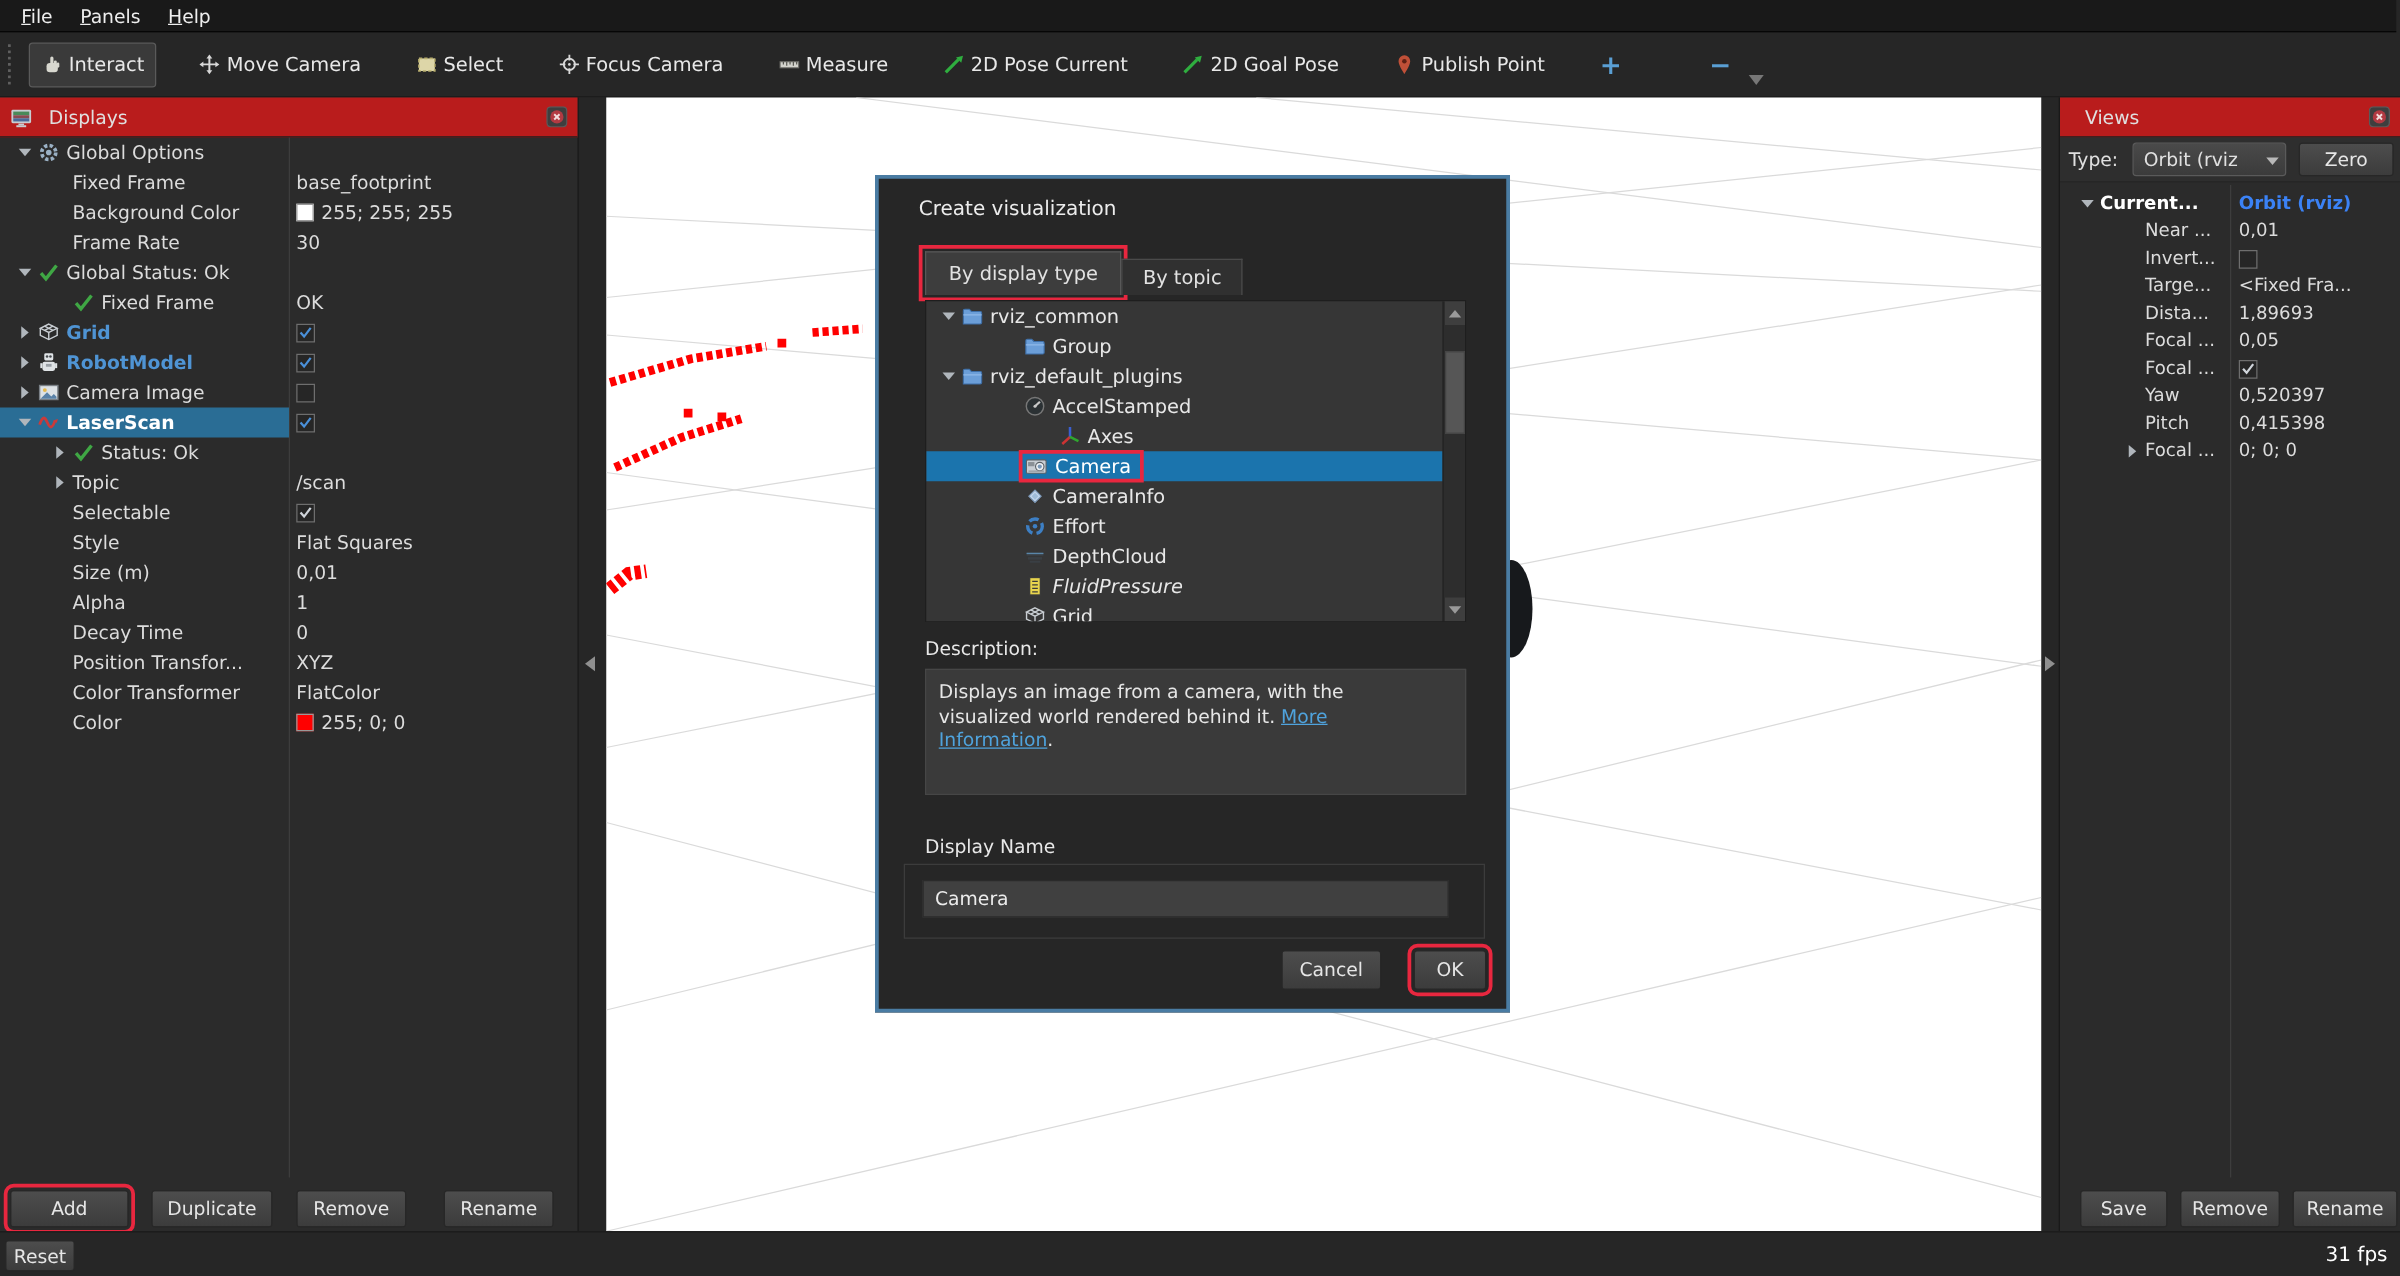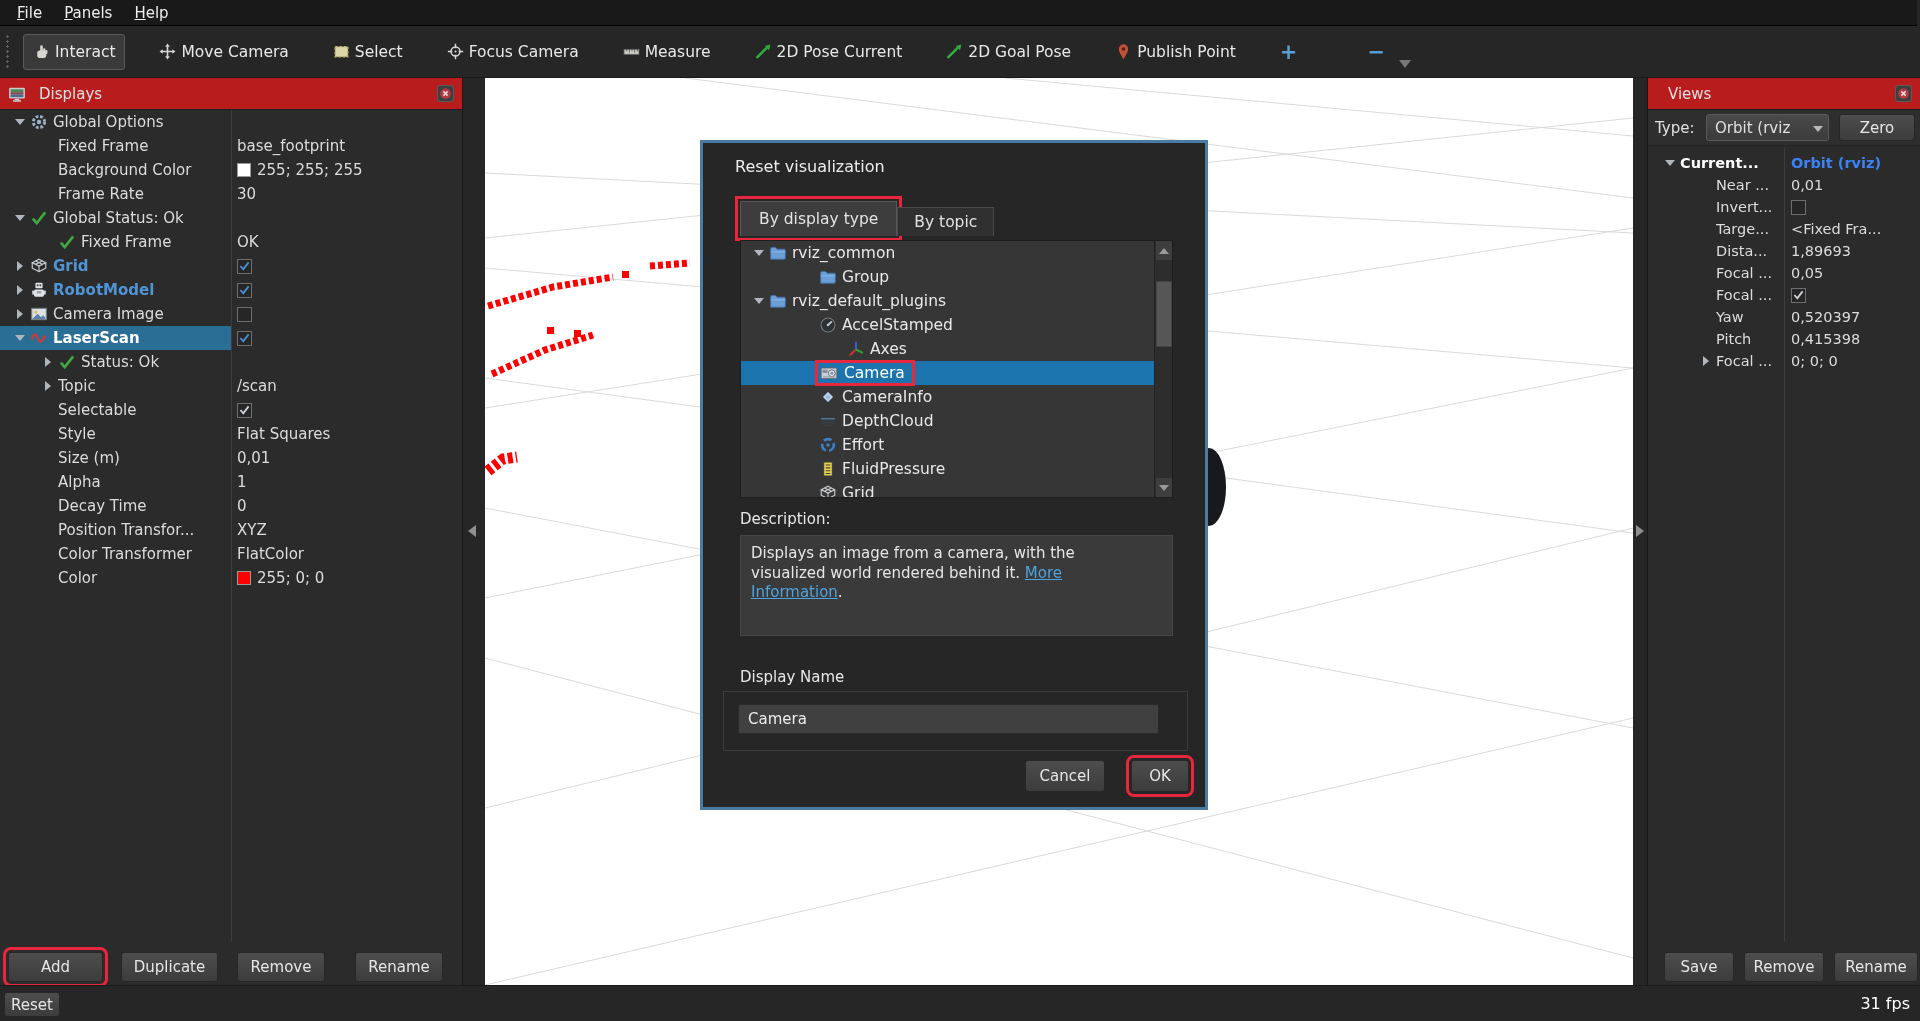--- a/index.html
+++ b/index.html
@@ -644,21 +644,21 @@
         <span class="btn" style="left: 186px; width: 84px; top: 874px;">Rename</span>
       </div>
   </div>
 
   <div class="statusbar">
     <span class="btn" id="resetBtn">Reset</span>
     <span class="fps">31 fps</span>
   </div>
 
   <div class="dialog">
-    <div class="dtitle">Reset visualization</div>
+    <div class="dtitle">Create visualization</div>
     <div class="tabs" id="dlgTabs">
         <span class="tab active ann">By display type</span>
         <span class="tab">By topic</span>
       </div>
     <div class="dtree">
       <div id="dlgTreeRows">
           <div class="trow" style="padding-left: 8px;">
             <span class="expslot">
               <i class="exp-down"></i>
             </span>
@@ -751,46 +751,46 @@
                 </svg>
               </span>
               <span class="tlabel">CameraInfo</span>
             </span>
           </div>
           <div class="trow" style="padding-left: 58px;">
             <span class="expslot"></span>
             <span style="display: inline-flex; align-items: center;">
               <span class="ticon">
                 <svg viewBox="0 0 16 16">
+                  <circle cx="8" cy="8" r="5.2" fill="none" stroke="#3d7fc4" stroke-width="2.4" stroke-dasharray="7 3"></circle>
+                  <circle cx="8" cy="8" r="1.6" fill="#3d7fc4"></circle>
+                </svg>
+              </span>
+              <span class="tlabel">Effort</span>
+            </span>
+          </div>
+          <div class="trow" style="padding-left: 58px;">
+            <span class="expslot"></span>
+            <span style="display: inline-flex; align-items: center;">
+              <span class="ticon">
+                <svg viewBox="0 0 16 16">
                   <g fill="#3a3f44">
                     <rect x="2" y="5.5" width="12" height="2.2"></rect>
                     <rect x="3" y="8.6" width="10" height="1.8"></rect>
                     <rect x="4.2" y="11.2" width="7.6" height="1.4"></rect>
                   </g>
                   <rect x="2" y="5.5" width="12" height="1" fill="#5a86a8"></rect>
                 </svg>
               </span>
               <span class="tlabel">DepthCloud</span>
             </span>
           </div>
           <div class="trow" style="padding-left: 58px;">
             <span class="expslot"></span>
-            <span style="display: inline-flex; align-items: center;">
-              <span class="ticon">
-                <svg viewBox="0 0 16 16">
-                  <circle cx="8" cy="8" r="5.2" fill="none" stroke="#3d7fc4" stroke-width="2.4" stroke-dasharray="7 3"></circle>
-                  <circle cx="8" cy="8" r="1.6" fill="#3d7fc4"></circle>
-                </svg>
-              </span>
-              <span class="tlabel">Effort</span>
-            </span>
-          </div>
-          <div class="trow" style="padding-left: 58px;">
-            <span class="expslot"></span>
-            <span style="display: inline-flex; align-items: center;">
+            <span style="display: inline-flex; align-items: center; font-style: italic;">
               <span class="ticon">
                 <svg viewBox="0 0 16 16">
                   <rect x="4.2" y="1.8" width="7.6" height="12.4" fill="#e8d44d" stroke="#3a3a3a" stroke-width="0.9"></rect>
                   <g stroke="#3a3a3a" stroke-width="0.9">
                     <path d="M6 4.5 h4 M6 7 h4 M6 9.5 h4 M6 12 h4"></path>
                   </g>
                 </svg>
               </span>
               <span class="tlabel">FluidPressure</span>
             </span>

